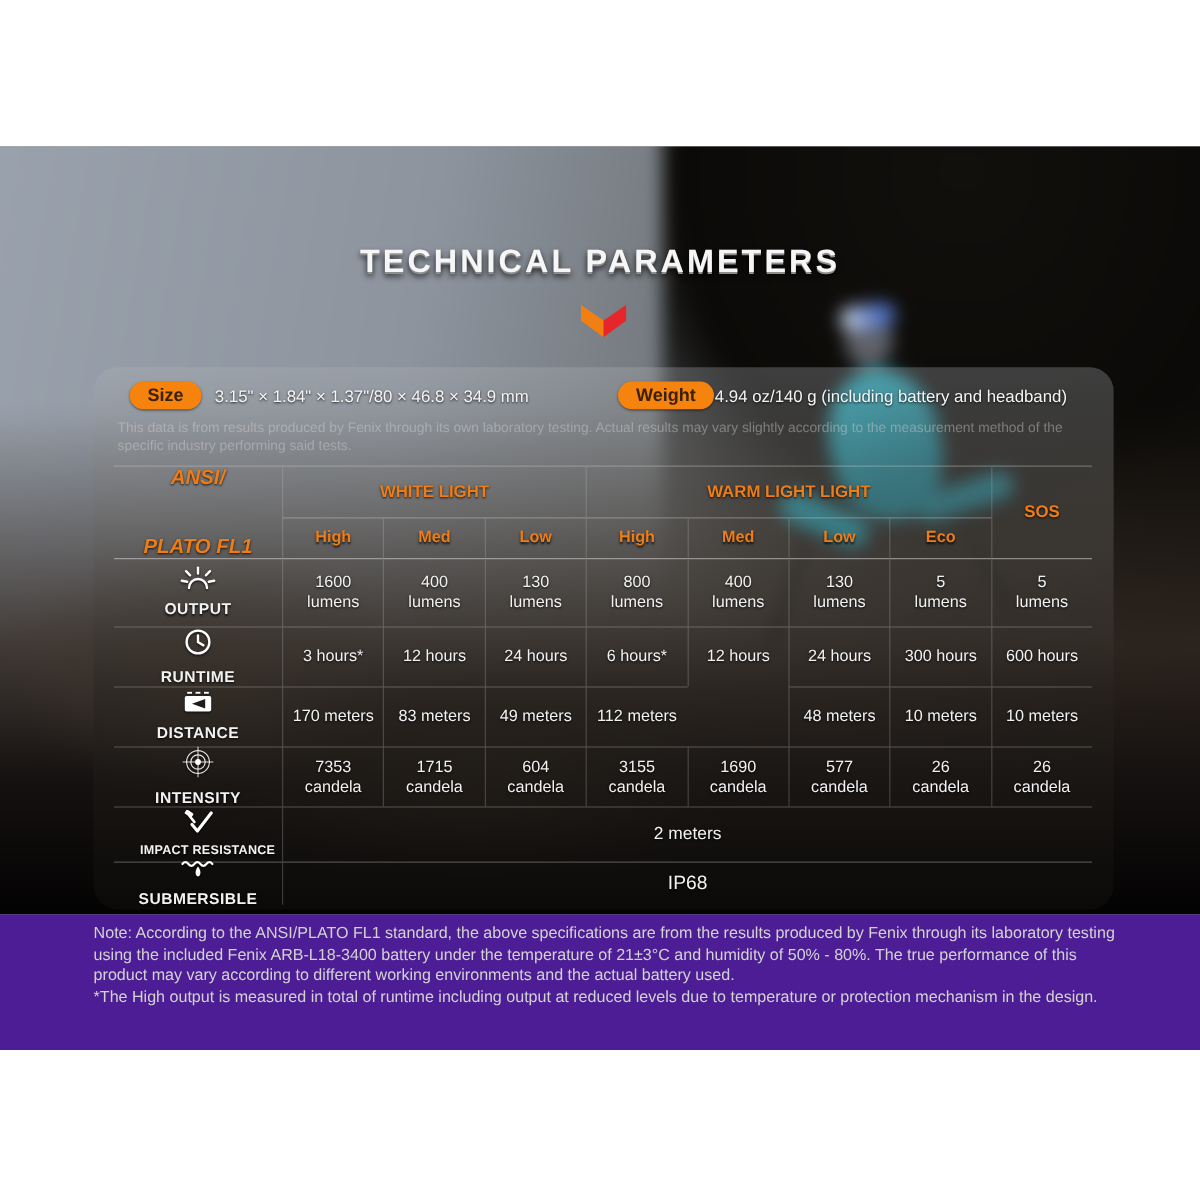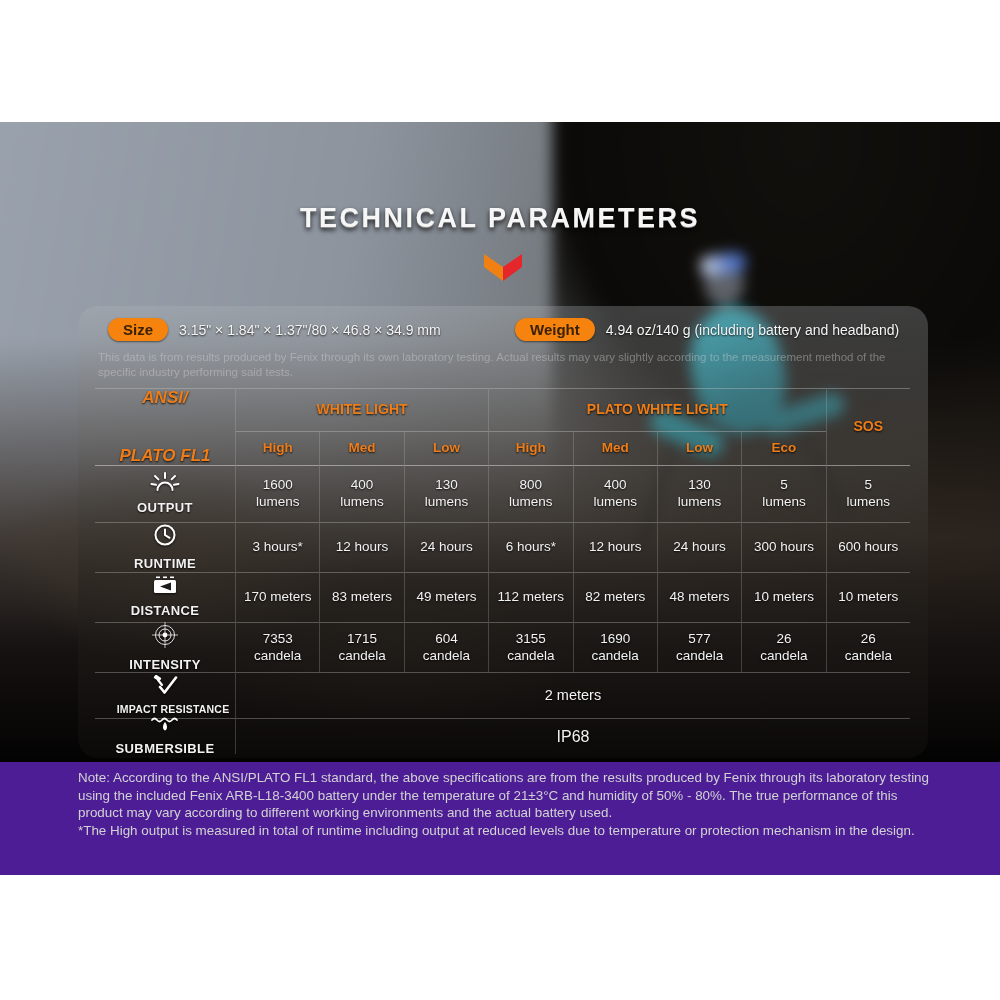--- a/index.html
+++ b/index.html
@@ -24,21 +24,21 @@
   .pole-r{position:absolute;left:840px;top:318px;width:4px;height:100px;background:#0d0d0d;transform:rotate(-26deg);}
 
   
   .title{position:absolute;left:0;top:203px;width:1000px;text-align:center;font-size:27px;font-weight:bold;letter-spacing:2.5px;color:#f6f6f6;text-shadow:0 1px 0 #8d8d8d,0 3px 5px rgba(0,0,0,0.85);}
   .chevron{position:absolute;left:484px;top:254px;}
 
   
   .panel{position:absolute;left:78px;top:306px;width:850px;height:452px;border-radius:20px;
     background:linear-gradient(to bottom,rgba(176,180,184,0.30) 0%,rgba(108,106,102,0.38) 28%,rgba(40,36,32,0.52) 60%,rgba(16,14,12,0.62) 100%);}
   .meta-size{position:absolute;left:30px;top:12px;display:flex;align-items:center;gap:11px;}
-  .meta-weight{position:absolute;left:437px;top:12px;display:flex;align-items:center;gap:11px;}
+  .meta-weight{position:absolute;left:437px;top:12px;display:flex;align-items:center;gap:1px;}
   .pill{display:inline-block;background:#f6830e;color:#3a2103;font-weight:bold;font-size:15px;padding:3px 15px;border-radius:14px;box-shadow:0 1px 2px rgba(0,0,0,0.5);}
   .meta-val{color:#f5f5f5;font-size:14px;text-shadow:0 1px 2px rgba(0,0,0,0.8);}
   .disclaimer{position:absolute;left:20px;top:44px;width:800px;font-size:11.5px;line-height:1.28;color:rgba(215,215,215,0.42);}
 
   
   .spec-table{position:absolute;left:17px;top:82px;width:815px;display:grid;
     grid-template-columns:140px repeat(8,1fr);
     grid-template-rows:44px 33px 57px 50px 50px 50px 46px 36px;}
   .c{display:flex;flex-direction:column;align-items:center;justify-content:center;text-align:center;
      color:#f2f2f2;font-size:13.5px;line-height:1.25;text-shadow:0 1px 2px rgba(0,0,0,0.85);}
@@ -102,21 +102,21 @@
     </div>
     <div class="disclaimer">This data is from results produced by Fenix through its own laboratory testing. Actual results may vary slightly according to the measurement method of the specific industry performing said tests.</div>
 
     <div class="spec-table">
 
       <div class="c orange corner tt" style="grid-area:1/1/3/2">
         <span>ANSI/</span>
         <span>PLATO FL1</span>
       </div>
       <div class="c orange grp tt vl" style="grid-area:1/2/2/5">WHITE LIGHT</div>
-      <div class="c orange grp tt vl" style="grid-area:1/5/2/9">PLATO WHITE LIGHT</div>
+      <div class="c orange grp tt vl" style="grid-area:1/5/2/9">WARM LIGHT LIGHT</div>
       <div class="c orange sos tt vl" style="grid-area:1/9/3/10">SOS</div>
 
       <div class="c orange vl" style="grid-area:2/2/3/3">High</div>
       <div class="c orange vl" style="grid-area:2/3/3/4">Med</div>
       <div class="c orange vl" style="grid-area:2/4/3/5">Low</div>
       <div class="c orange vl" style="grid-area:2/5/3/6">High</div>
       <div class="c orange vl" style="grid-area:2/6/3/7">Med</div>
       <div class="c orange vl" style="grid-area:2/7/3/8">Low</div>
       <div class="c orange vl" style="grid-area:2/8/3/9">Eco</div>
 
@@ -217,23 +217,20 @@
         </div>
       <div class="c hl vl" style="grid-area:5/3/6/4">
           <span>83 meters</span>
         </div>
       <div class="c hl vl" style="grid-area:5/4/6/5">
           <span>49 meters</span>
         </div>
       <div class="c hl vl" style="grid-area:5/5/6/6">
           <span>112 meters</span>
         </div>
-      <div class="c hl vl" style="grid-area:5/6/6/7">
-          <span>82 meters</span>
-        </div>
       <div class="c hl vl" style="grid-area:5/7/6/8">
           <span>48 meters</span>
         </div>
       <div class="c hl vl" style="grid-area:5/8/6/9">
           <span>10 meters</span>
         </div>
       <div class="c hl vl" style="grid-area:5/9/6/10">
           <span>10 meters</span>
         </div>
 

